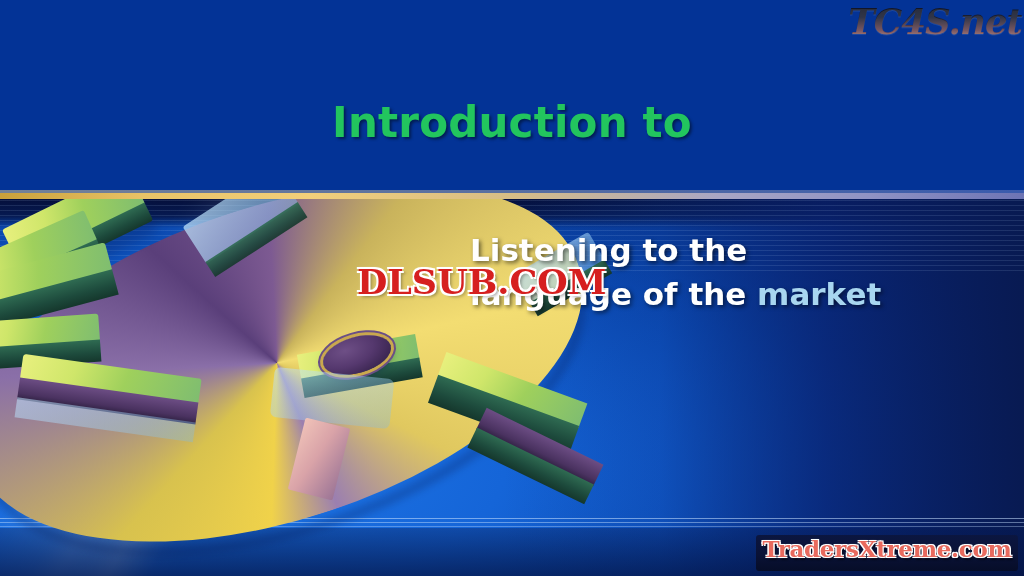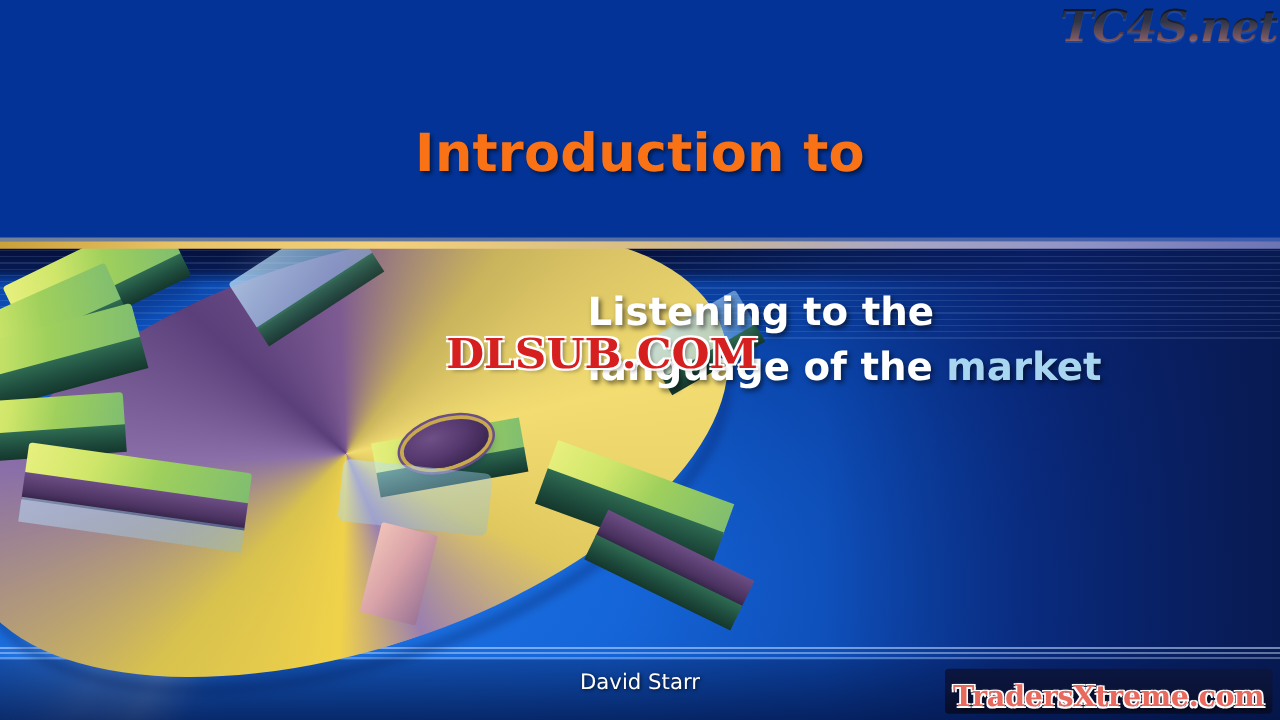--- a/index.html
+++ b/index.html
@@ -207,21 +207,21 @@
   }
 
   
   .title {
     position: absolute;
     left: 0; top: 98px;
     width: 1024px;
     text-align: center;
     font-size: 42px;
     font-weight: bold;
-    color: #f97316;
+    color: #22c55e;
     line-height: 1.18;
     letter-spacing: .2px;
     text-shadow: 2px 2px 3px rgba(0,0,0,0.45);
     z-index: 30;
   }
   .title .l2 { display: block; }
 
   
   .subtitle {
     position: absolute;
@@ -269,21 +269,21 @@
   }
 
   
   .txlogo {
     position: absolute;
     right: 6px; bottom: 5px;
     width: 262px; height: 36px;
     background: linear-gradient(to bottom, #0b1640 0%, #0a1236 55%, #060d28 100%);
     border-radius: 3px;
     display: flex;
-    align-items: flex-end;
+    align-items: flex-start;
     justify-content: center;
     z-index: 40;
   }
   .txlogo-text {
     font-family: "DejaVu Serif", serif;
     font-weight: bold;
     font-size: 23px;
     color: #e86a5e;
     letter-spacing: -0.3px;
     text-shadow:
@@ -401,21 +401,20 @@
 
   <div class="gold-rule-glow"></div>
   <div class="gold-rule"></div>
 
   <div class="title">
     <span class="l1">Introduction to</span>
   </div>
 
   <div class="subtitle"><span>Listening to the language of the </span><span class="accent">market</span></div>
 
-  <div class="presenter">David Starr</div>
 
   <div class="tc4s">TC4S.net</div>
 
   <div class="txlogo">
     <span class="txlogo-text">TradersXtreme.com</span>
   </div>
 
   <div class="watermark">DLSUB.COM</div>
 
 </div>

